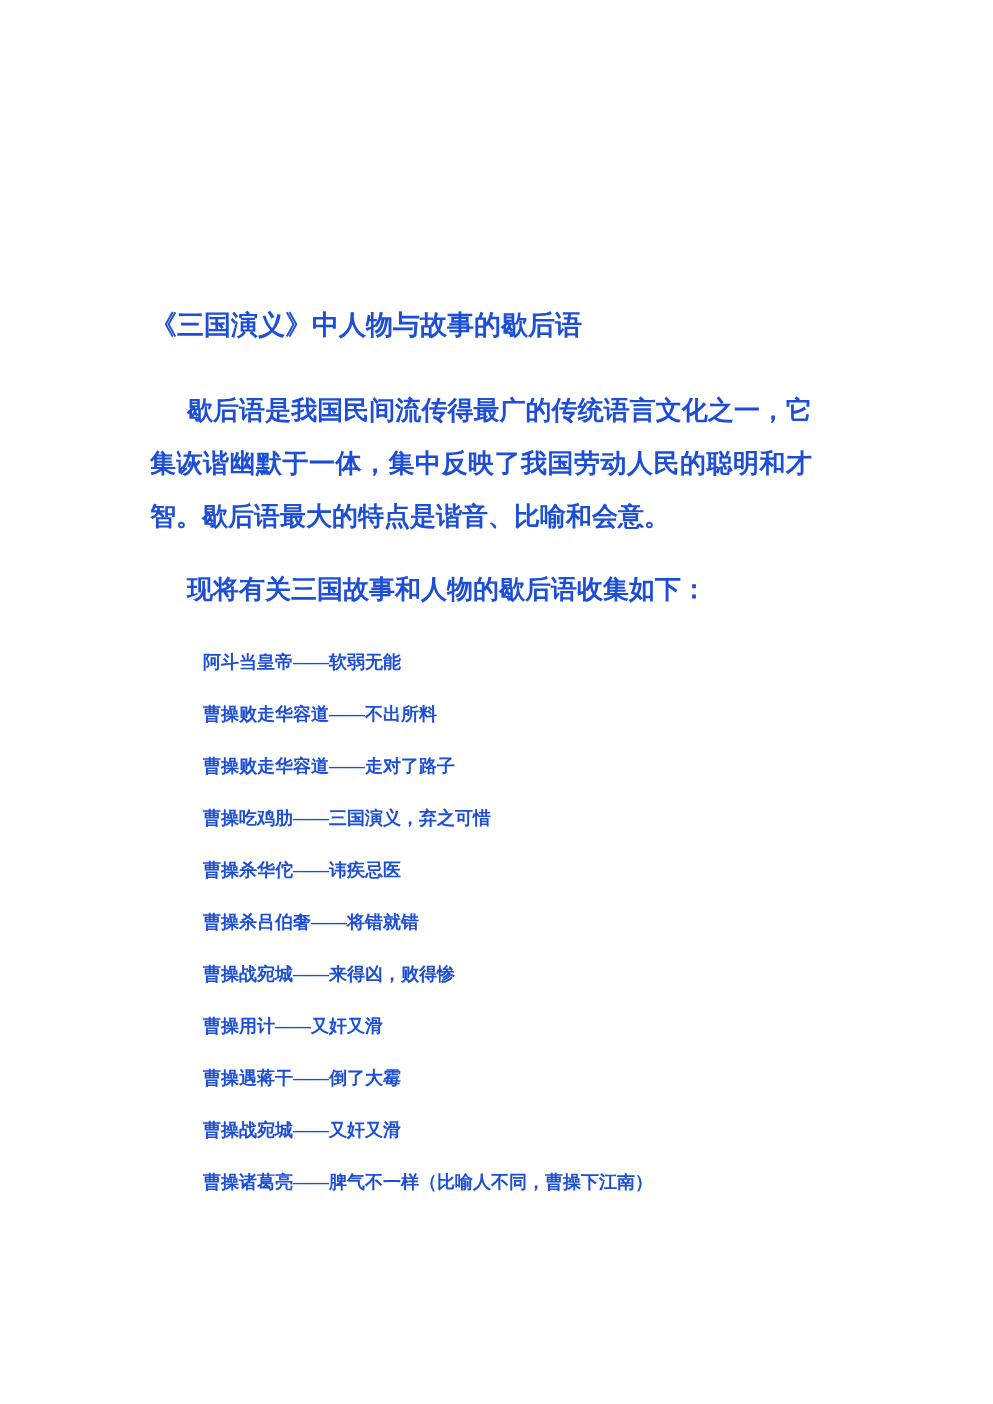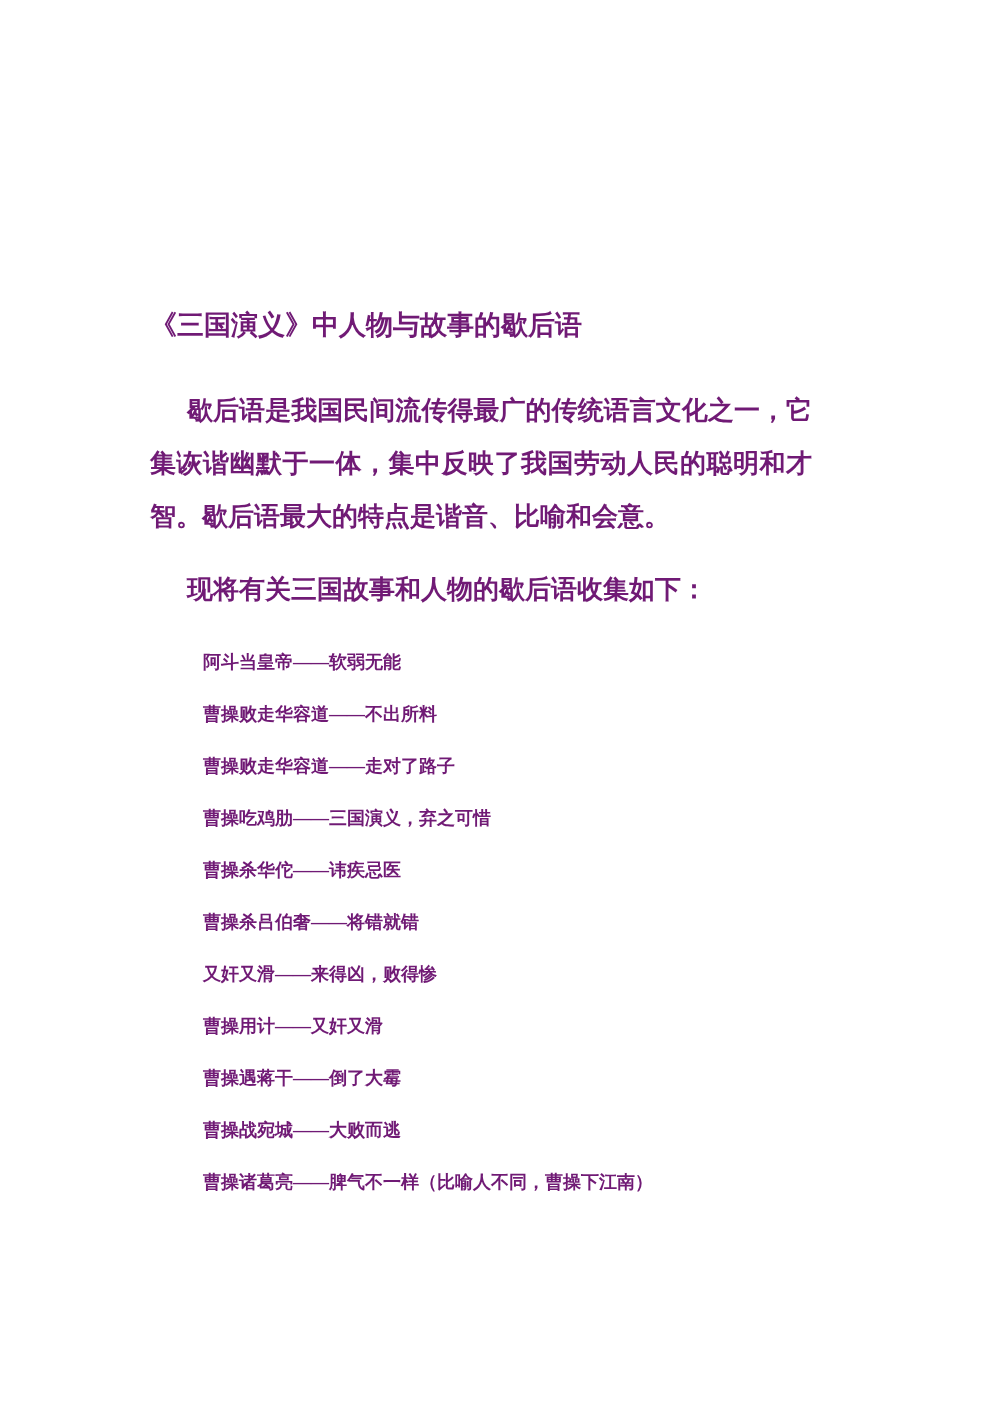--- a/index.html
+++ b/index.html
@@ -7,21 +7,21 @@
     padding: 0;
     background: #ffffff;
   }
   .page {
     position: relative;
     width: 993px;
     height: 1404px;
     background: #ffffff;
     overflow: hidden;
     font-family: "Liberation Serif", "DejaVu Serif", serif;
-    color: #701a75;
+    color: #1d4ed8;
     font-weight: bold;
   }
   .content {
     position: absolute;
     left: 150px;
     top: 299px;
     width: 662px;
   }
   .doc-title {
     font-size: 27px;
@@ -62,21 +62,21 @@
 
     <div class="collection-note">现将有关三国故事和人物的歇后语收集如下：</div>
 
     <div class="xiehouyu-list">
       <div class="xiehouyu-item">阿斗当皇帝——软弱无能</div>
       <div class="xiehouyu-item">曹操败走华容道——不出所料</div>
       <div class="xiehouyu-item">曹操败走华容道——走对了路子</div>
       <div class="xiehouyu-item">曹操吃鸡肋——三国演义，弃之可惜</div>
       <div class="xiehouyu-item">曹操杀华佗——讳疾忌医</div>
       <div class="xiehouyu-item">曹操杀吕伯奢——将错就错</div>
-      <div class="xiehouyu-item">又奸又滑——来得凶，败得惨</div>
+      <div class="xiehouyu-item">曹操战宛城——来得凶，败得惨</div>
       <div class="xiehouyu-item">曹操用计——又奸又滑</div>
       <div class="xiehouyu-item">曹操遇蒋干——倒了大霉</div>
-      <div class="xiehouyu-item">曹操战宛城——大败而逃</div>
+      <div class="xiehouyu-item">曹操战宛城——又奸又滑</div>
       <div class="xiehouyu-item">曹操诸葛亮——脾气不一样（比喻人不同，曹操下江南）</div>
     </div>
 
   </div>
 </div>
 
 </body></html>

